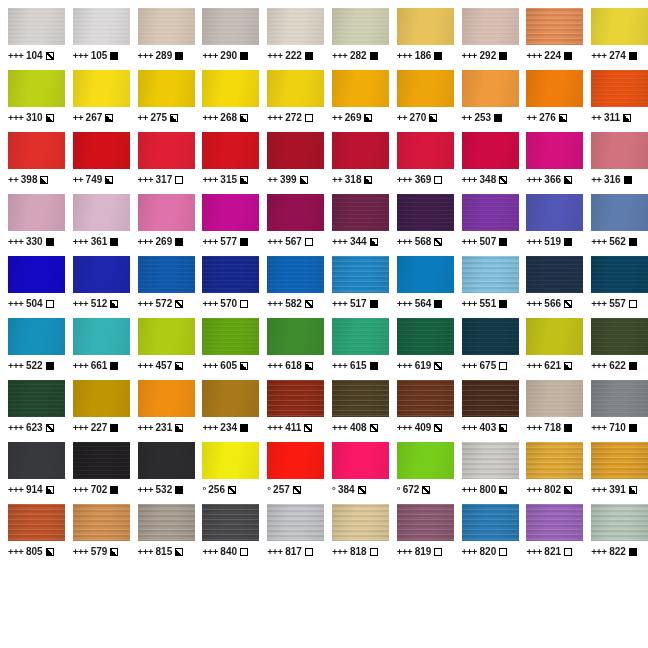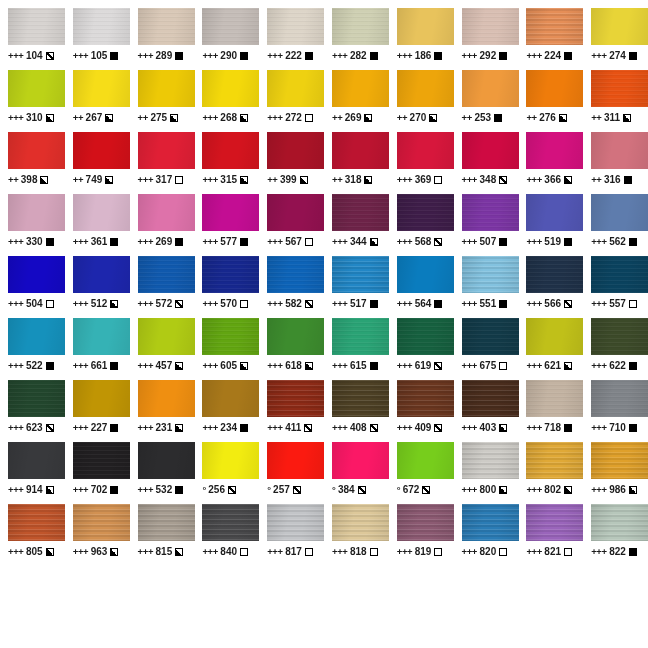--- a/index.html
+++ b/index.html
@@ -987,21 +987,21 @@
           <span class="op semiopaque"></span>
         </div>
       </div>
       <div class="cell">
         <div class="swatch tex-on tex-strong" style="background: rgb(223, 160, 43);">
           <div class="tex"></div>
           <div class="shade"></div>
         </div>
         <div class="label">
           <span class="lf">+++</span>
-          <span class="num">986</span>
+          <span class="num">391</span>
           <span class="op semiopaque"></span>
         </div>
       </div>
       <div class="cell">
         <div class="swatch tex-on tex-strong" style="background: rgb(192, 85, 43);">
           <div class="tex"></div>
           <div class="shade"></div>
         </div>
         <div class="label">
           <span class="lf">+++</span>
@@ -1009,21 +1009,21 @@
           <span class="op semiopaque"></span>
         </div>
       </div>
       <div class="cell">
         <div class="swatch tex-on tex-strong" style="background: rgb(210, 145, 82);">
           <div class="tex"></div>
           <div class="shade"></div>
         </div>
         <div class="label">
           <span class="lf">+++</span>
-          <span class="num">963</span>
+          <span class="num">579</span>
           <span class="op semiopaque"></span>
         </div>
       </div>
       <div class="cell">
         <div class="swatch tex-on tex-strong" style="background: rgb(168, 158, 146);">
           <div class="tex"></div>
           <div class="shade"></div>
         </div>
         <div class="label">
           <span class="lf">+++</span>

